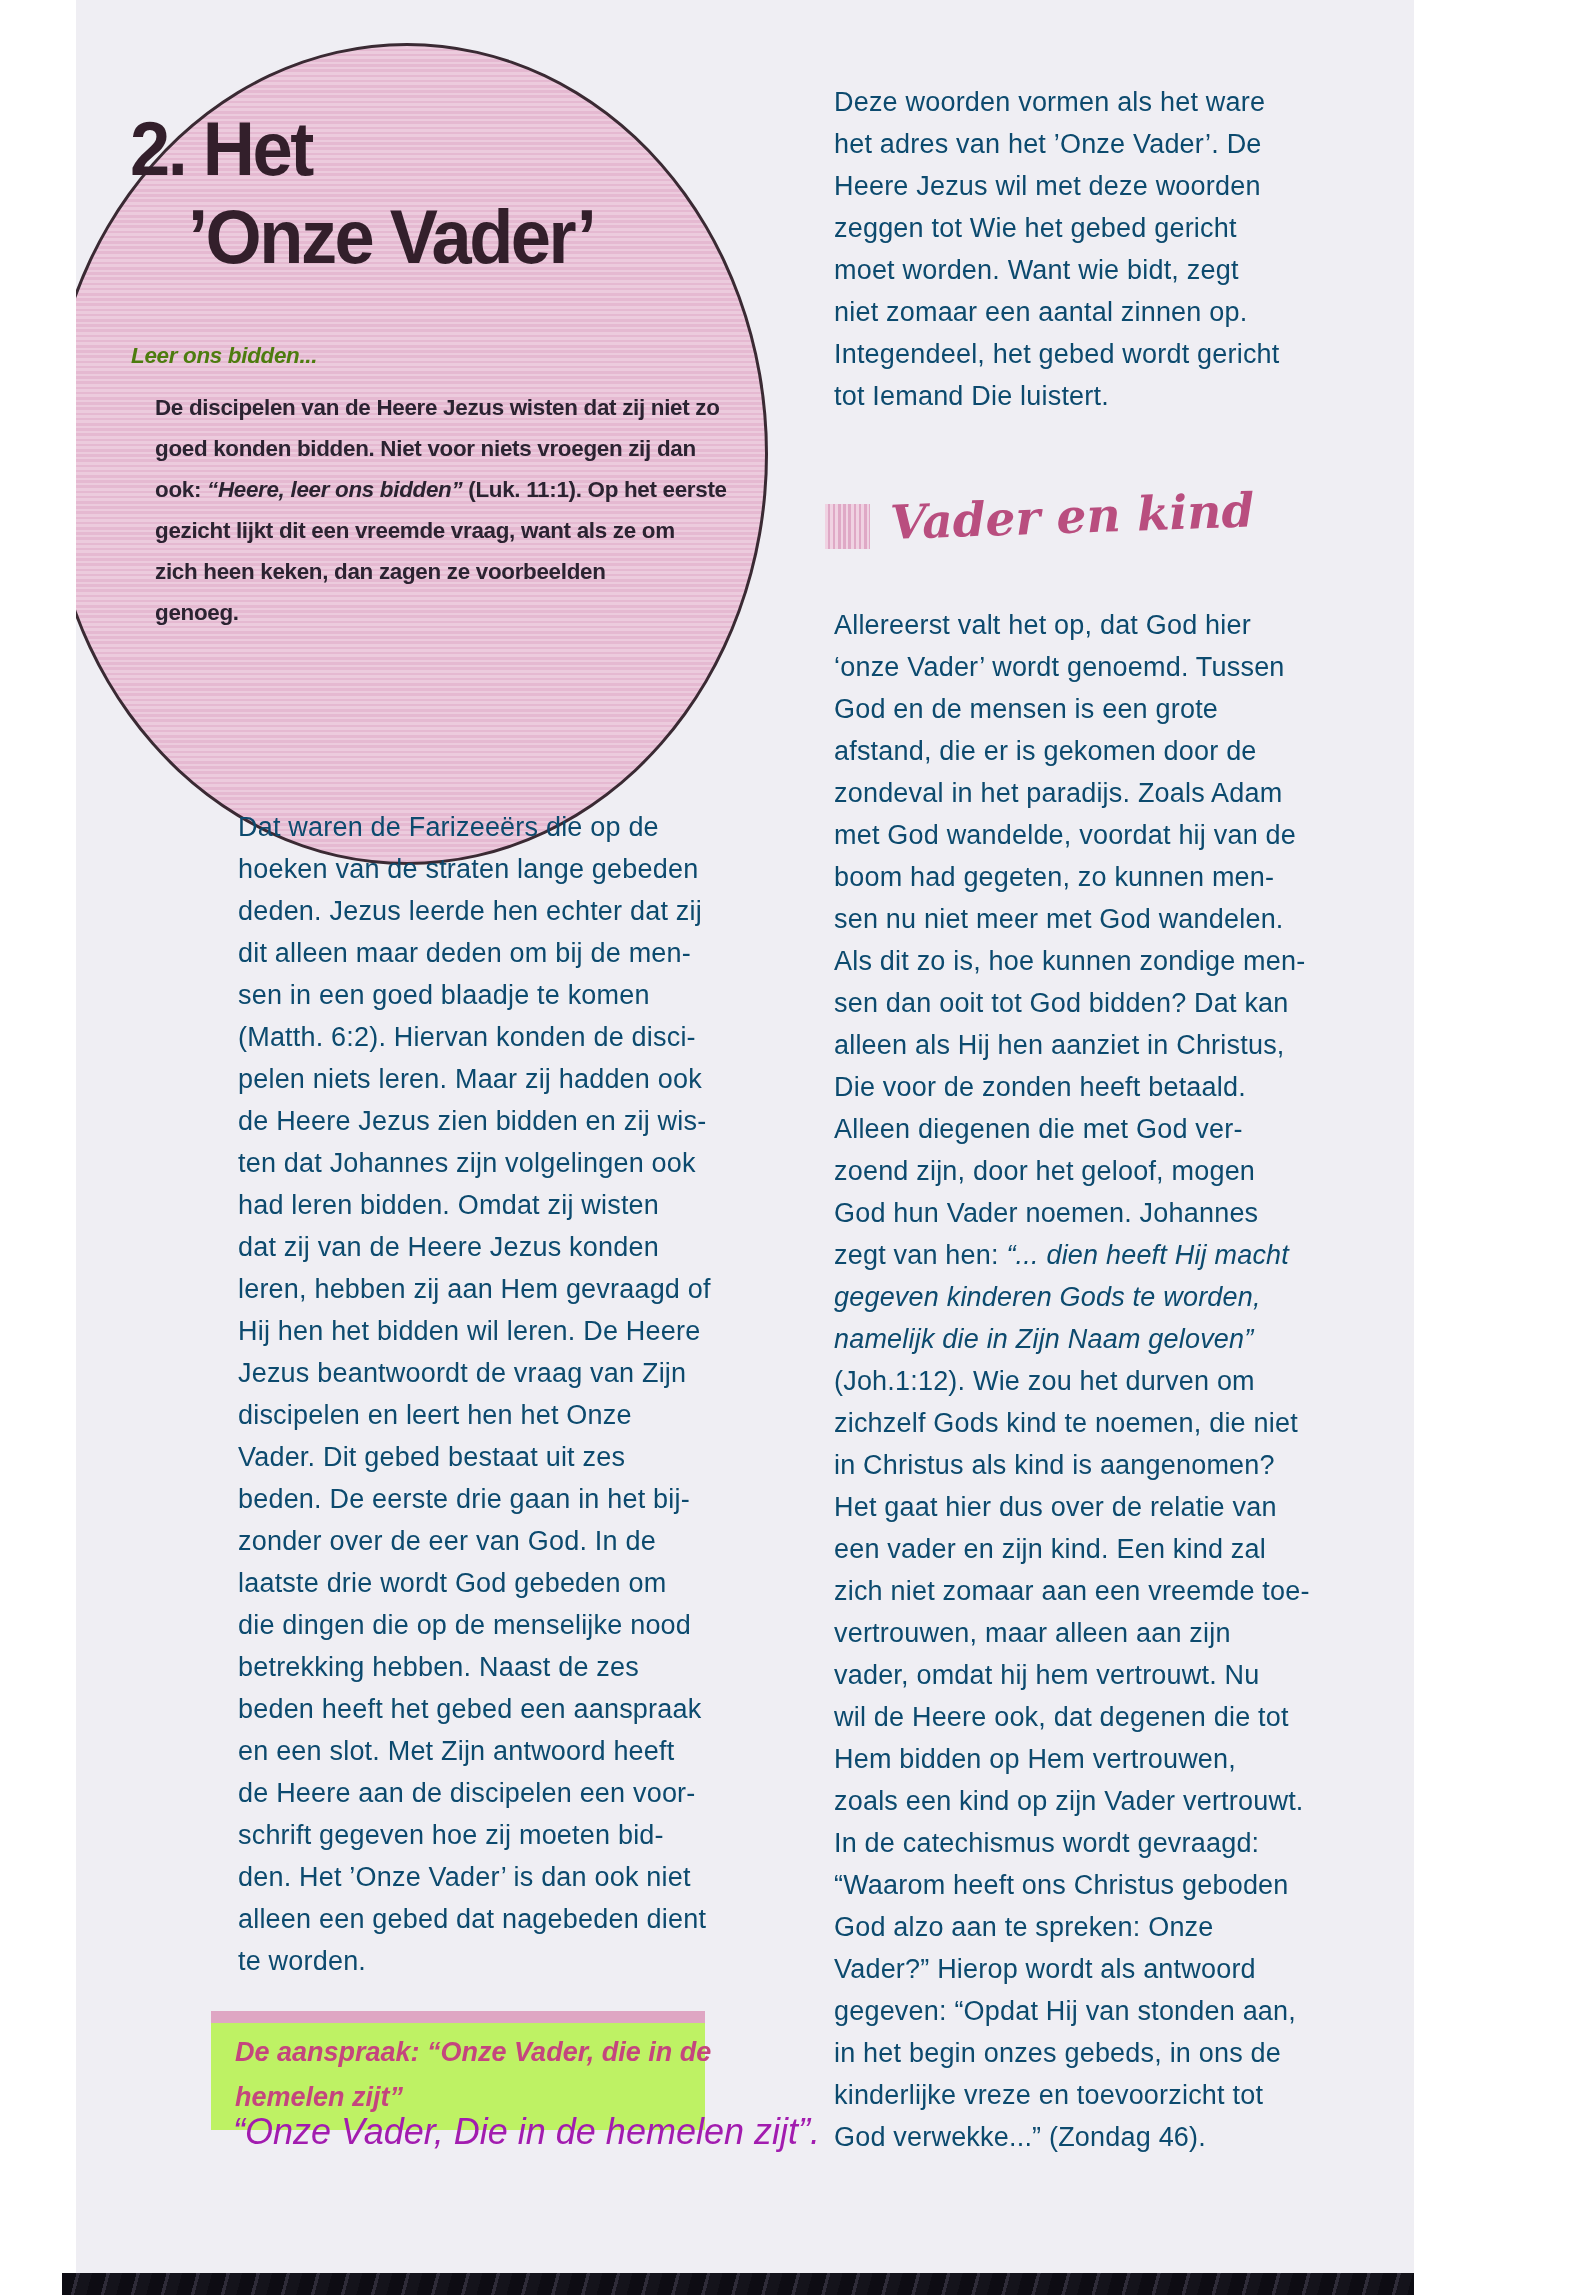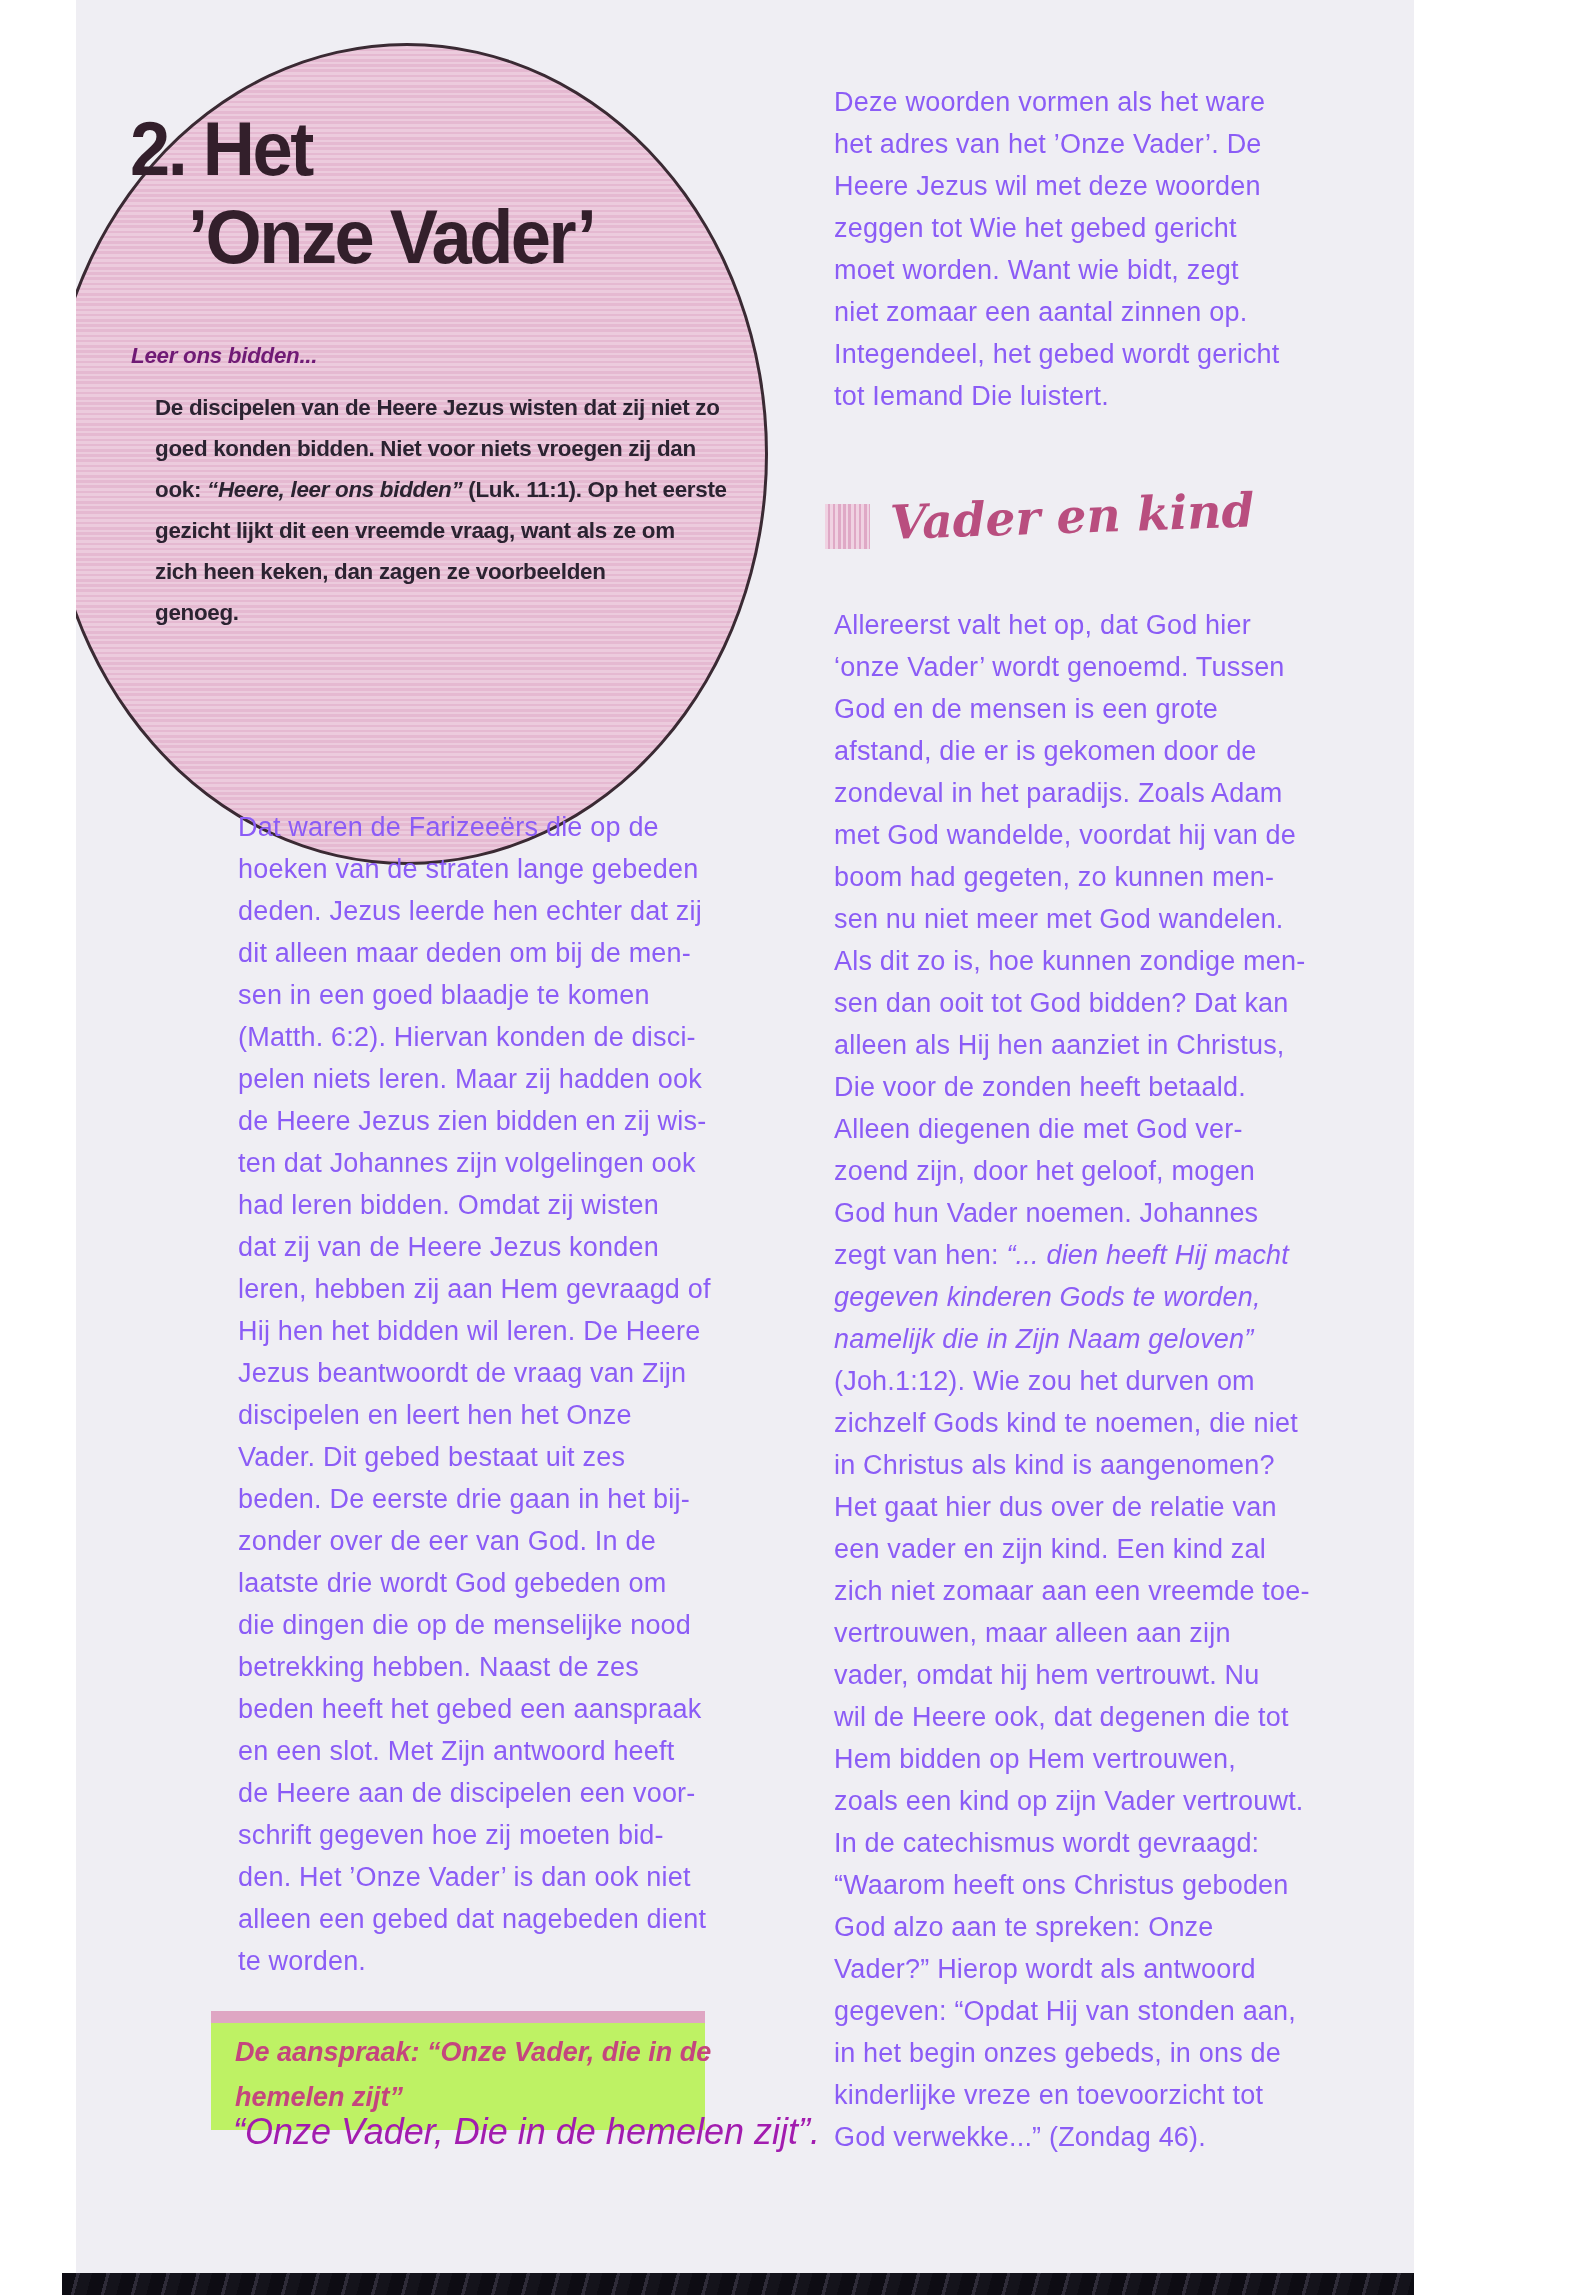--- a/index.html
+++ b/index.html
@@ -20,29 +20,29 @@
   }
   .title {
     position:absolute; color:#331f2b; font-weight:bold; font-size:76px;
     letter-spacing:-2.6px; transform:scaleX(.95); transform-origin:left top;
     white-space:nowrap;
   }
   #title1 { left:54px;  top:105px; }
   #title2 { left:112px; top:193px; }
   #intro-lead {
     position:absolute; left:55px; top:343px; font-size:22.4px; font-weight:bold;
-    font-style:italic; color:#701a75; letter-spacing:-0.3px;
+    font-style:italic; color:#4d7c0f; letter-spacing:-0.3px;
   }
   #intro-lines {
     position:absolute; left:55px; top:387px; font-size:22.4px; font-weight:bold;
     color:#2b2331; letter-spacing:-0.3px;margin-left:24px;
   }
   #intro-lines .tl { line-height:41px; white-space:nowrap; }
   
-  .bodycol { position:absolute; font-size:27px; color:#8b5cf6; letter-spacing:0.2px; }
+  .bodycol { position:absolute; font-size:27px; color:#0c4a6e; letter-spacing:0.2px; }
   .bodycol .tl { line-height:42px; white-space:nowrap; }
   .it { font-style:italic; }
   #left-col    { left:162px; top:806px; }
   #right-para1 { left:758px; top:81px; }
   #right-para2 { left:758px; top:604px; }
   
   #heading-row { position:absolute; left:749px; top:504px; display:flex; align-items:flex-start; }
   #sq {
     width:45px; height:45px; display:inline-block;
     background:repeating-linear-gradient(90deg,#f0d2e2 0 2.6px,#dfa9c6 2.6px 5.2px);

